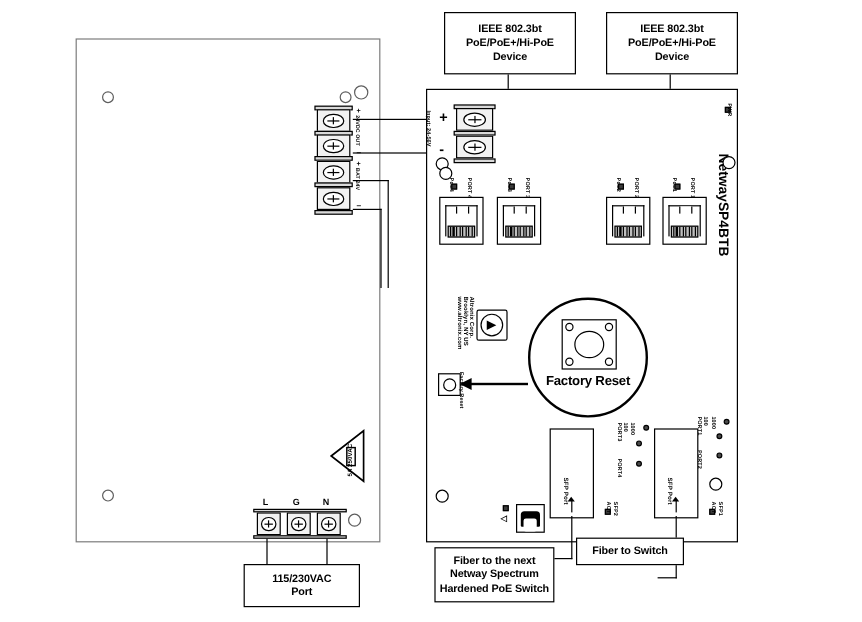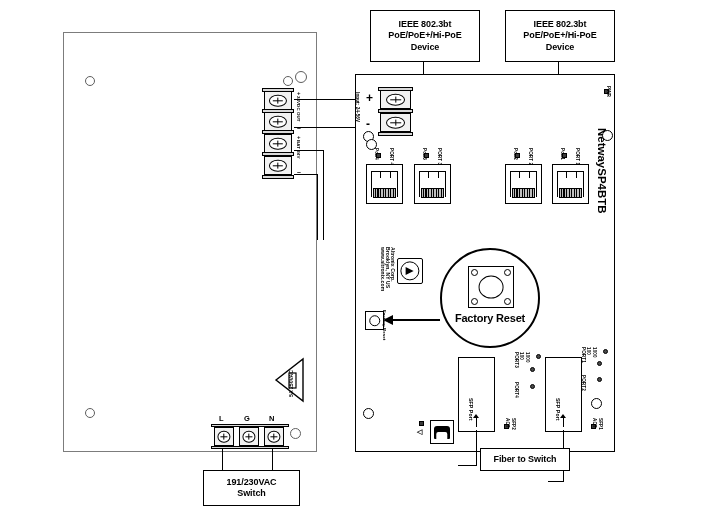--- a/index.html
+++ b/index.html
@@ -210,22 +210,22 @@
     <div class="tcell" style="left:53px;top:3px;width:20px;height:19px;">
         <div class="tcross"></div>
       </div>
     <div class="trail" style="left:0;top:22px;width:78px;height:3px;"></div>
   </div>
 
   <div class="line vline" style="left:222px;top:449px;height:22px;"></div>
   <div class="line vline" style="left:272px;top:449px;height:22px;"></div>
 
   <div class="callout" style="left:203px;top:470px;width:95px;height:34px;">
-    <span>191/230VAC</span>
-    <span>Switch</span>
+    <span>115/230VAC</span>
+    <span>Port</span>
   </div>
 
   <div class="board right" style="left:355px;top:74px;width:258px;height:376px;"></div>
 
   <div class="silk" style="left:608px;top:128px;transform:rotate(90deg);font-size:11.5px;letter-spacing:0px;">NetwaySP4BTB</div>
   <div class="led sq" style="left:604px;top:89px;"></div>
   <div class="silk" style="left:611px;top:86px;transform:rotate(90deg);">PWR</div>
   <div class="hole blk" style="left:602px;top:130px;width:9px;height:9px;"></div>
   <div class="hole blk" style="left:363px;top:131px;width:9px;height:9px;"></div>
   <div class="hole blk" style="left:363px;top:408px;width:9px;height:9px;"></div>
@@ -385,20 +385,25 @@
 
   <div class="usb" style="left:430px;top:420px;width:22px;height:22px;">
     <div class="k"></div>
       <div class="kin"></div>
   </div>
   <div class="led sq" style="left:419px;top:421px;"></div>
   <div class="silk" style="left:417px;top:428px;font-size:7px;">◁</div>
 
   <div class="line vline" style="left:476px;top:430px;height:36px;"></div>
   <div class="line hline" style="left:458px;top:465px;width:19px;"></div>
+  <div class="callout" style="left:362px;top:456px;width:98px;height:44px;">
+    <span>Fiber to the next</span>
+    <span>Netway Spectrum</span>
+    <span>Hardened PoE Switch</span>
+  </div>
 
   <div class="line vline" style="left:563px;top:430px;height:52px;"></div>
   <div class="line hline" style="left:548px;top:481px;width:16px;"></div>
   <div class="callout" style="left:480px;top:448px;width:88px;height:21px;">
     <span>Fiber to Switch</span>
   </div>
 
 </div>
 
 </body></html>

